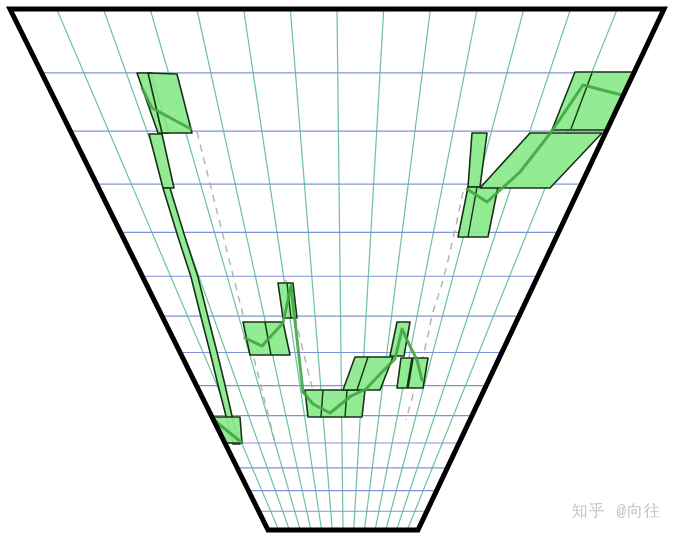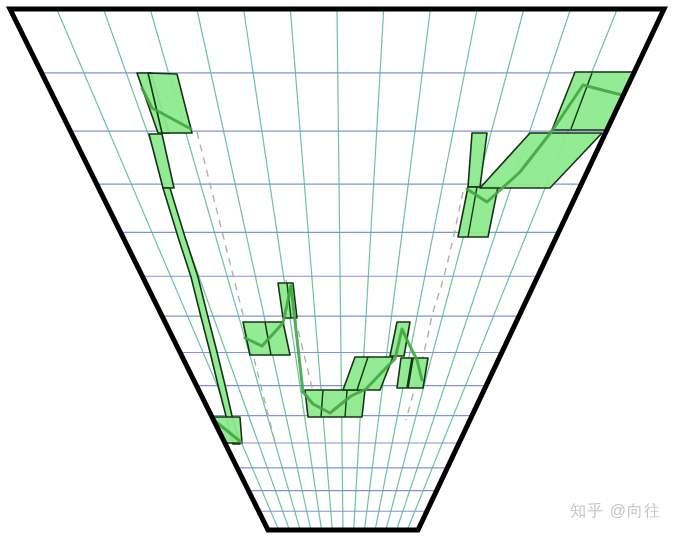--- a/index.html
+++ b/index.html
@@ -1,17 +1,17 @@
 <!DOCTYPE html>
 <html><head>
 <meta charset="utf-8">
 <style>
   html,body{margin:0;padding:0;background:#ffffff;}
   .stage{position:relative;width:675px;height:543px;background:#ffffff;overflow:hidden;
-         font-family:Liberation Sans, sans-serif;}
+         font-family:Liberation Mono, monospace;}
   svg{position:absolute;left:0;top:0;}
   .watermark{position:absolute;right:14px;bottom:21px;font-size:16px;letter-spacing:1px;
              color:#c4c4c4;user-select:none;}
 </style>
 </head>
 <body>
 
 <div class="stage">
   <svg id="chart" width="675" height="543" viewBox="0 0 675 543">
       <defs>

